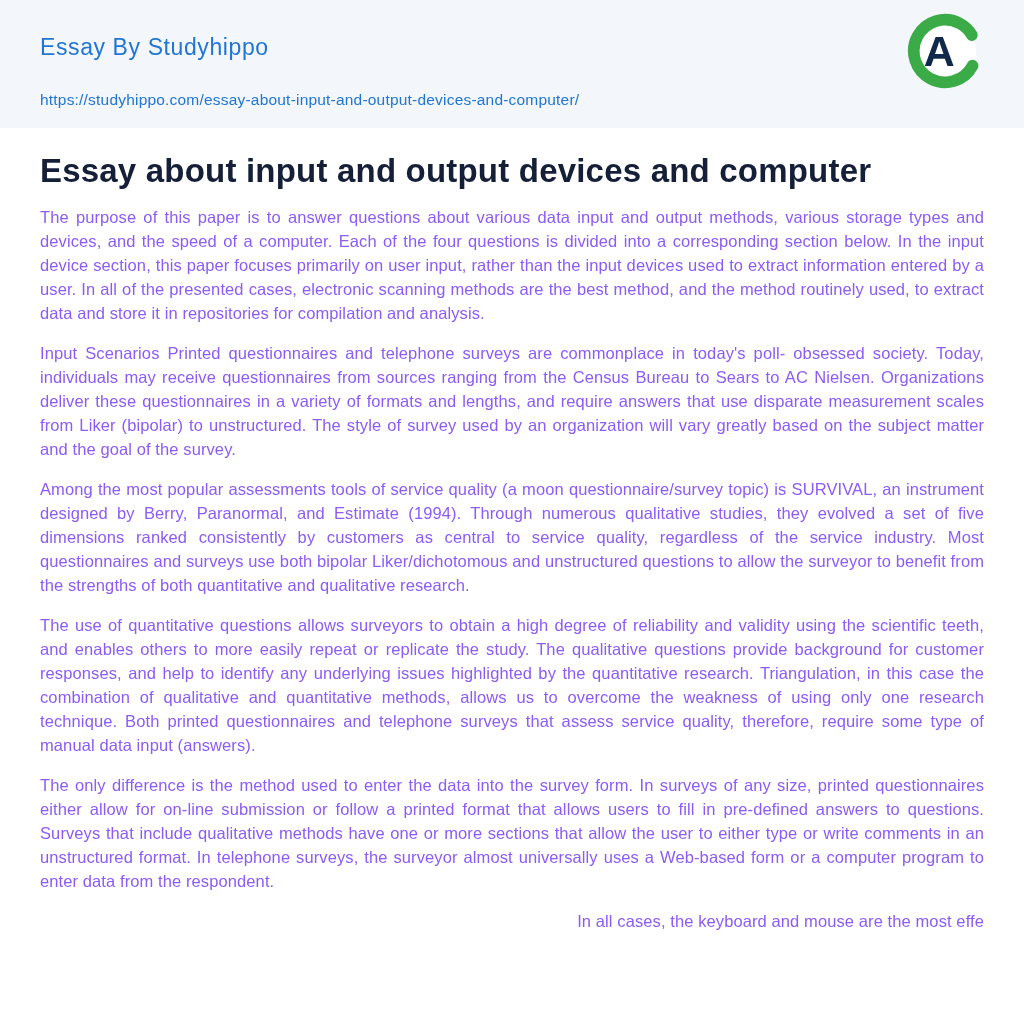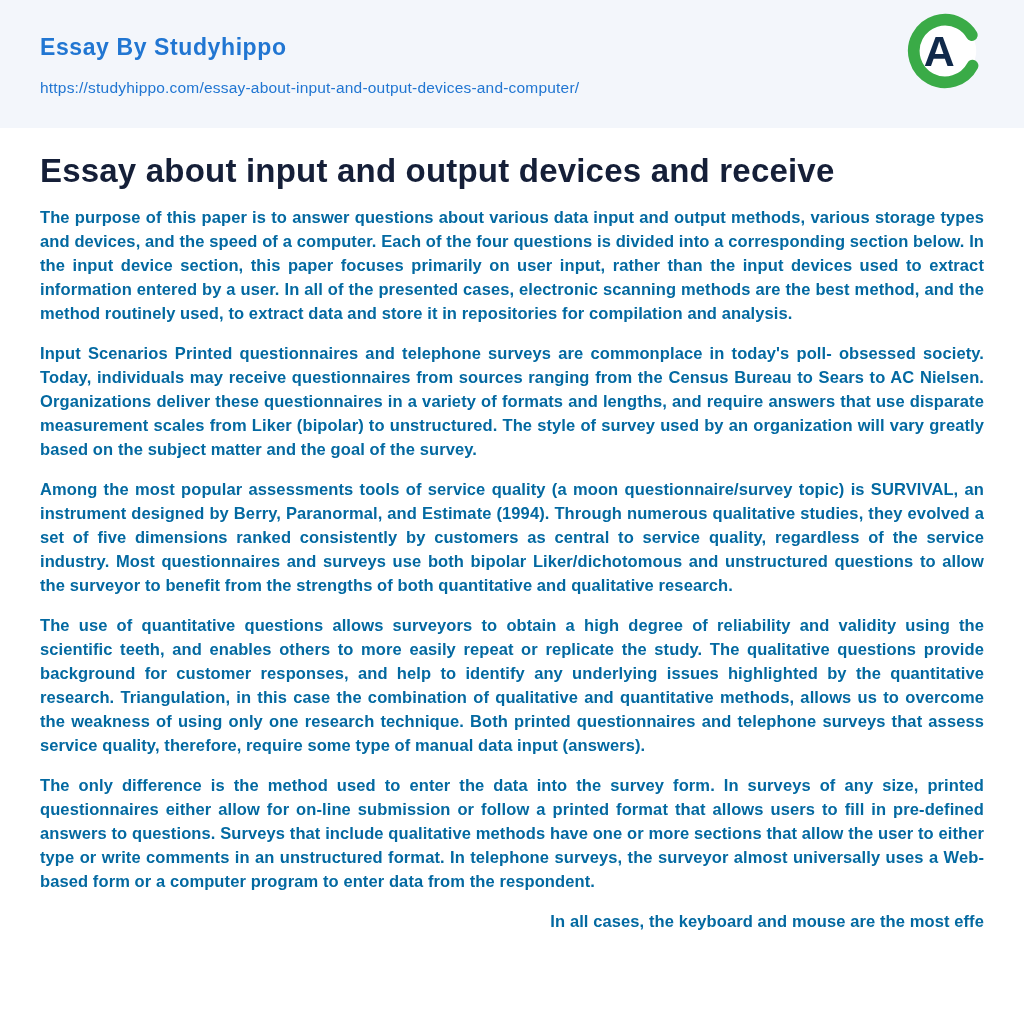--- a/index.html
+++ b/index.html
@@ -21,27 +21,27 @@
   .site-header {
     background: #f3f6fb;
     padding: 34px 40px 30px 40px;
     position: relative;
     height: 128px;
   }
 
   .site-title {
     color: #2176d2;
     font-size: 23px;
-    font-weight: 700;
+    font-weight: 400;
     letter-spacing: 0.6px;
   }
 
   .site-url {
     display: inline-block;
-    margin-top: 18px;
+    margin-top: 30px;
     color: #2176d2;
     font-size: 15.5px;
     font-weight: 400;
     text-decoration: none;
     letter-spacing: 0.2px;
   }
 
   .logo {
     position: absolute;
     top: 12px;
@@ -58,27 +58,26 @@
   .article-title {
     color: #151f38;
     font-size: 33px;
     line-height: 1.18;
     font-weight: 800;
     letter-spacing: 0.2px;
     margin-bottom: 14px;
   }
 
   .article-body p {
-    color: #0369a1;
+    color: #8b5cf6;
     font-size: 16.5px;
     line-height: 24px;
     text-align: justify;
     margin-bottom: 16px;
     letter-spacing: 0.1px;
-    font-weight: bold;
   }
 
   .article-body p:last-child {
     text-align: right;
     margin-bottom: 0;
   }
 </style>
 </head>
 <body>
 
@@ -93,21 +92,21 @@
       <svg width="78" height="78" viewBox="0 0 80 80">
 
         <circle cx="40" cy="40" r="32" fill="#ffffff" stroke="#3aab47" stroke-width="12" stroke-linecap="round" stroke-dasharray="168 40" transform="rotate(28 40 40)"></circle>
 
         <text x="34" y="55" text-anchor="middle" font-family="Liberation Sans, sans-serif" font-size="44" font-weight="700" fill="#10294a">A</text>
       </svg>
     </div>
   </header>
 
   <main class="article">
-    <h1 class="article-title">Essay about input and output devices and receive</h1>
+    <h1 class="article-title">Essay about input and output devices and computer</h1>
 
     <div class="article-body">
       <p>The purpose of this paper is to answer questions about various data input and output methods, various storage types and devices, and the speed of a computer. Each of the four questions is divided into a corresponding section below. In the input device section, this paper focuses primarily on user input, rather than the input devices used to extract information entered by a user. In all of the presented cases, electronic scanning methods are the best method, and the method routinely used, to extract data and store it in repositories for compilation and analysis.</p>
       <p>Input Scenarios Printed questionnaires and telephone surveys are commonplace in today's poll- obsessed society. Today, individuals may receive questionnaires from sources ranging from the Census Bureau to Sears to AC Nielsen. Organizations deliver these questionnaires in a variety of formats and lengths, and require answers that use disparate measurement scales from Liker (bipolar) to unstructured. The style of survey used by an organization will vary greatly based on the subject matter and the goal of the survey.</p>
       <p>Among the most popular assessments tools of service quality (a moon questionnaire/survey topic) is SURVIVAL, an instrument designed by Berry, Paranormal, and Estimate (1994). Through numerous qualitative studies, they evolved a set of five dimensions ranked consistently by customers as central to service quality, regardless of the service industry. Most questionnaires and surveys use both bipolar Liker/dichotomous and unstructured questions to allow the surveyor to benefit from the strengths of both quantitative and qualitative research.</p>
       <p>The use of quantitative questions allows surveyors to obtain a high degree of reliability and validity using the scientific teeth, and enables others to more easily repeat or replicate the study. The qualitative questions provide background for customer responses, and help to identify any underlying issues highlighted by the quantitative research. Triangulation, in this case the combination of qualitative and quantitative methods, allows us to overcome the weakness of using only one research technique. Both printed questionnaires and telephone surveys that assess service quality, therefore, require some type of manual data input (answers).</p>
       <p>The only difference is the method used to enter the data into the survey form. In surveys of any size, printed questionnaires either allow for on-line submission or follow a printed format that allows users to fill in pre-defined answers to questions. Surveys that include qualitative methods have one or more sections that allow the user to either type or write comments in an unstructured format. In telephone surveys, the surveyor almost universally uses a Web-based form or a computer program to enter data from the respondent.</p>
       <p>In all cases, the keyboard and mouse are the most effe</p>
     </div>
   </main>

